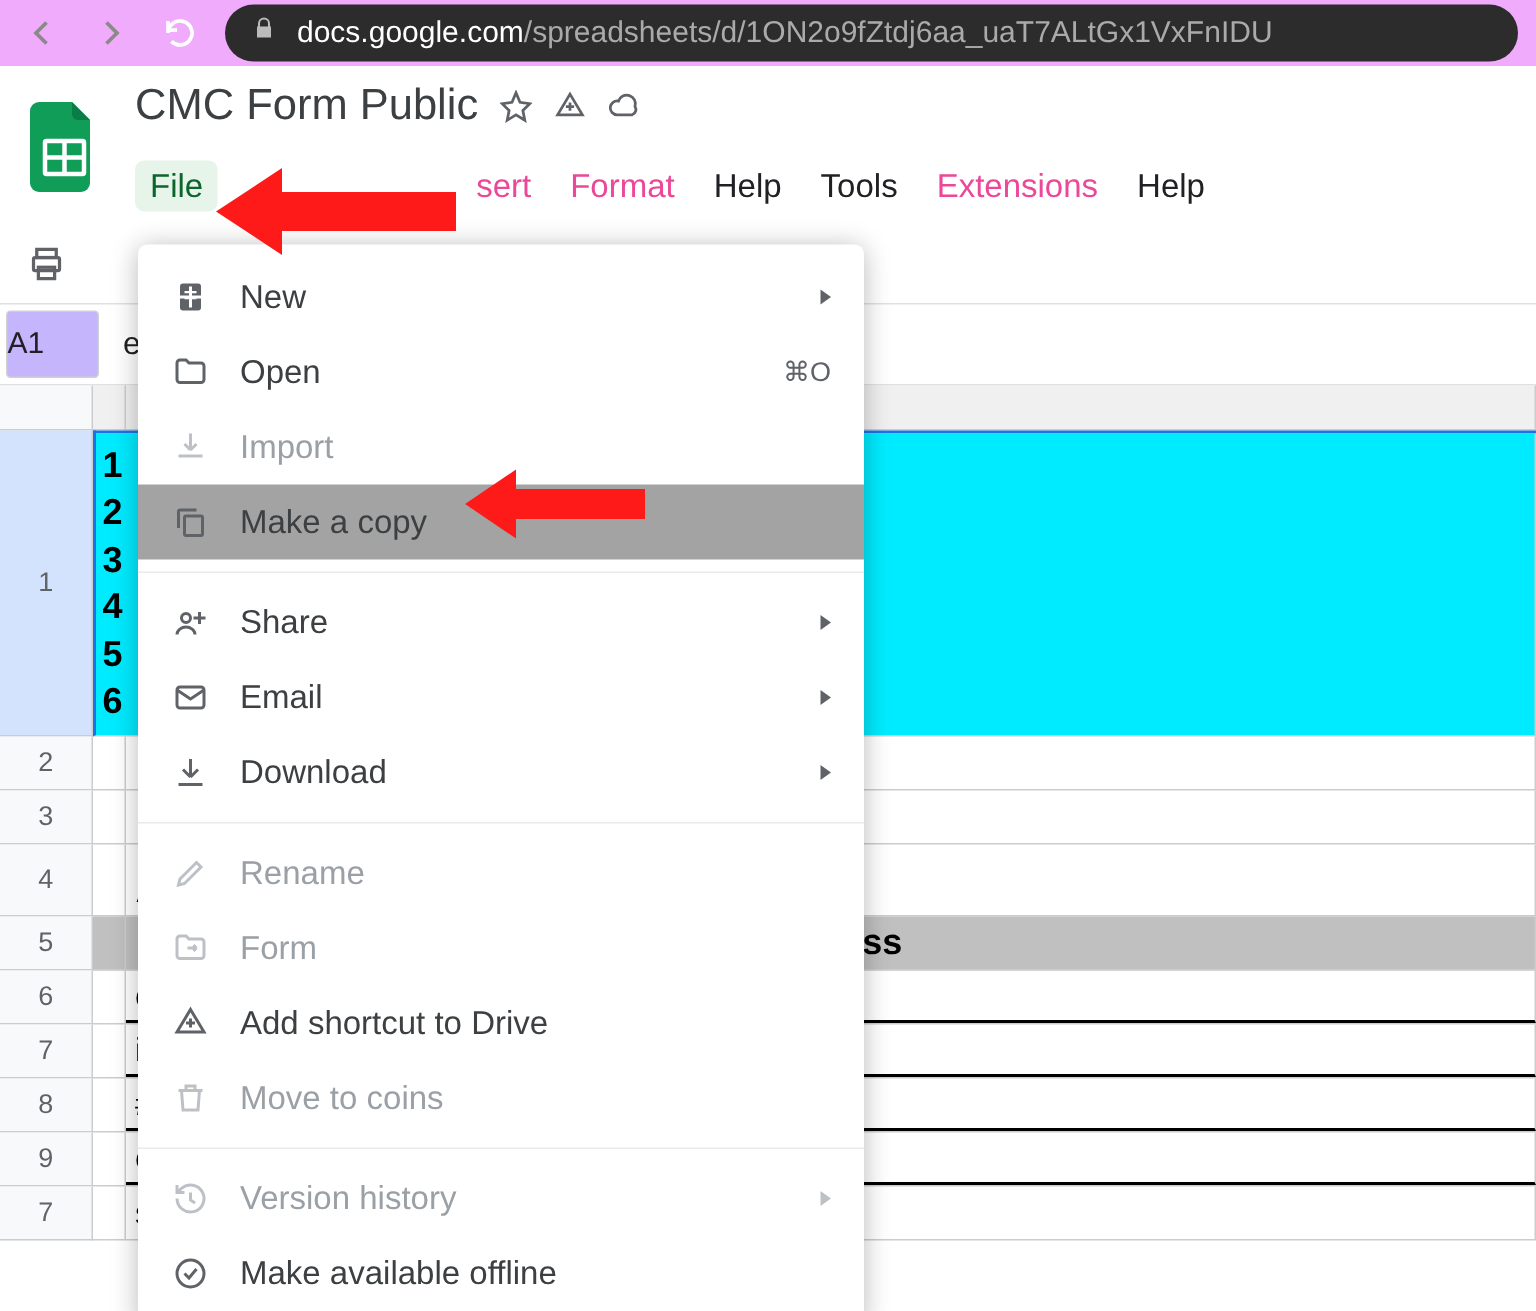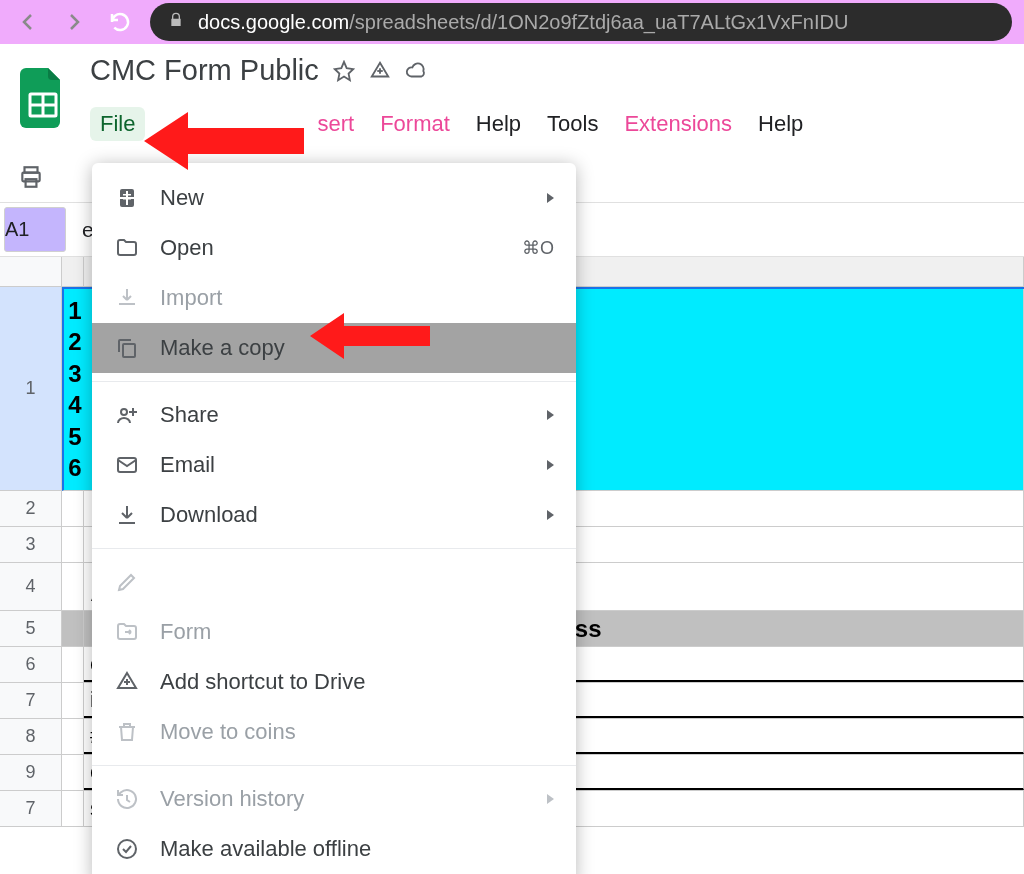--- a/index.html
+++ b/index.html
@@ -332,20 +332,21 @@
         <span class="arrow-tri"></span>
       </span>
   </div>
   <div class="dd-sep"></div>
   <div class="dd-item disabled">
     <span class="dd-icon">
         <svg viewBox="0 0 24 24" fill="none" stroke="currentColor" stroke-width="2">
           <path d="M4 20l4-1 11-11-3-3L5 16l-1 4z"></path>
         </svg>
       </span>
+    <span class="dd-label">Rename</span>
   </div>
   <div class="dd-item disabled">
     <span class="dd-icon">
         <svg viewBox="0 0 24 24" fill="none" stroke="currentColor" stroke-width="2">
           <path d="M3 6a2 2 0 0 1 2-2h4l2 2h8a2 2 0 0 1 2 2v9a2 2 0 0 1-2 2H5a2 2 0 0 1-2-2V6z"></path>
           <path d="M10 12h6m0 0l-2-2m2 2l-2 2"></path>
         </svg>
       </span>
     <span class="dd-label">Form</span>
   </div>

